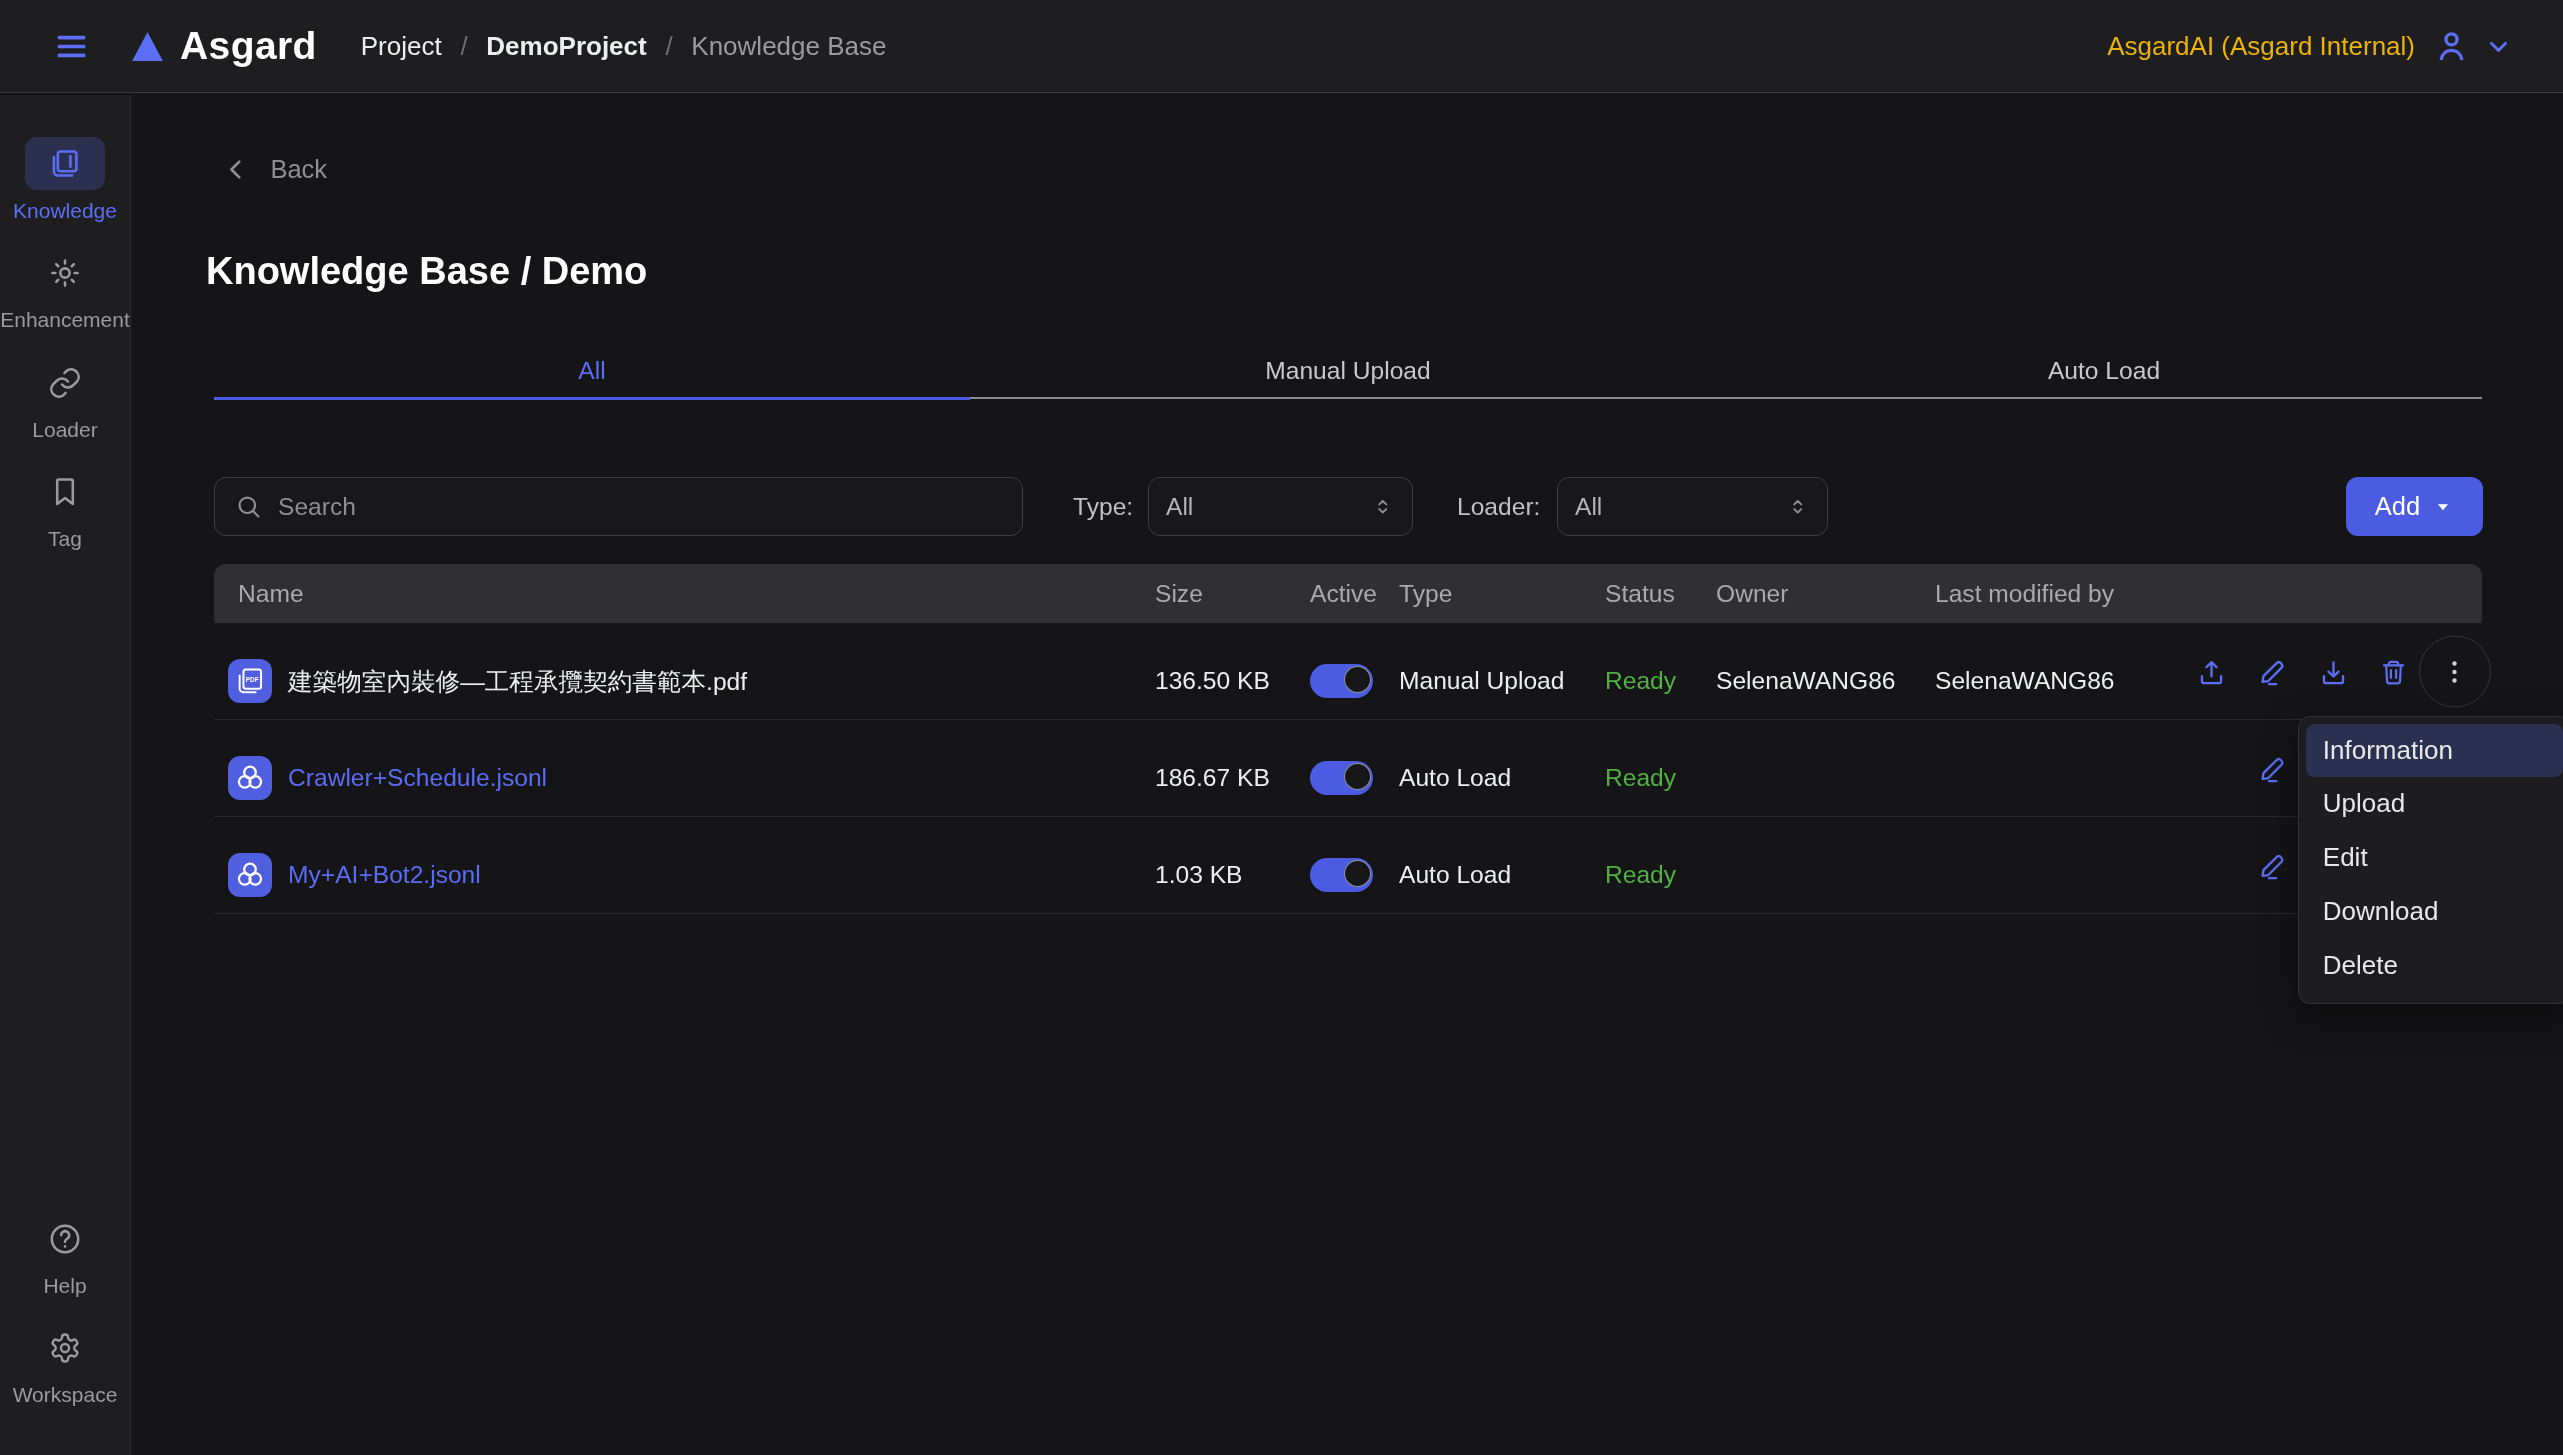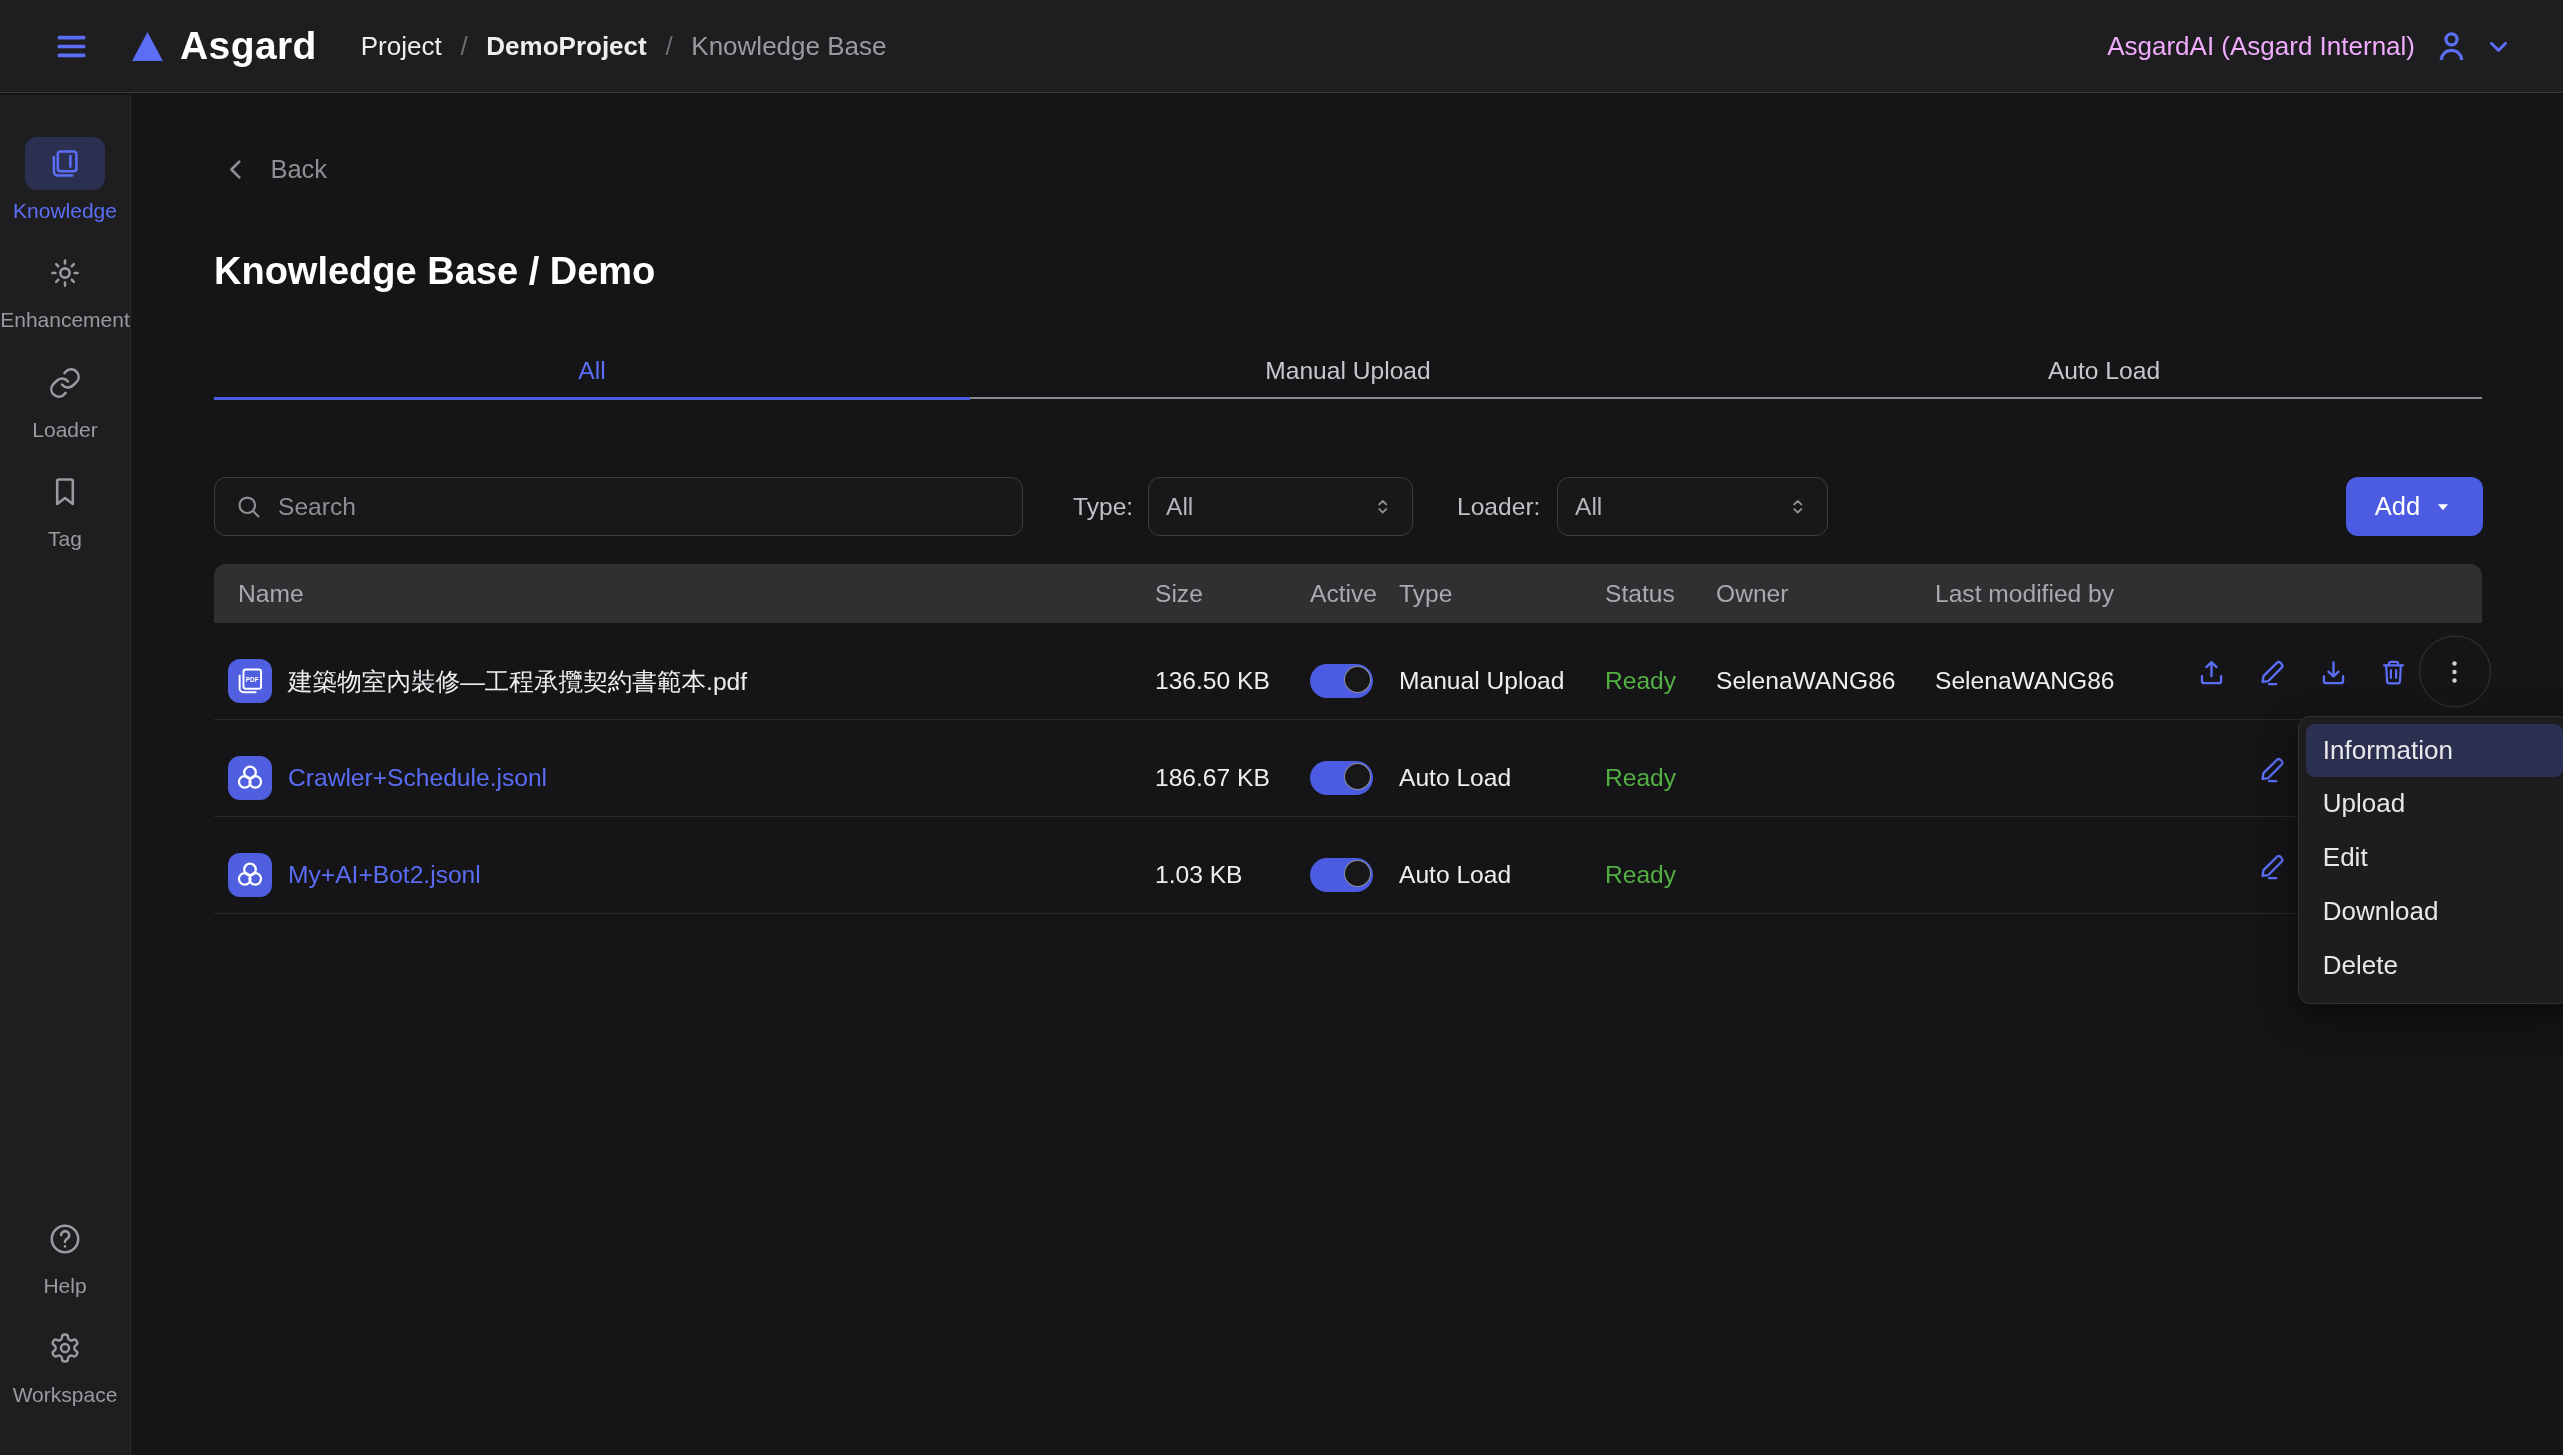--- a/index.html
+++ b/index.html
@@ -19,41 +19,41 @@
   .hamburger svg{width:39px;height:39px;}
   .logo{display:flex;align-items:center;gap:12px;margin-right:44px;}
   .logo .tri svg{width:41px;height:41px;color:var(--accent-light);}
   .logo-text{font-size:39px;font-weight:600;color:#fff;letter-spacing:0.4px;}
   .breadcrumb{display:flex;align-items:center;gap:18.7px;font-size:26px;}
   .crumb{color:var(--white);cursor:pointer;}
   .crumb.b{font-weight:700;}
   .crumb.current{color:#9a9a9f;cursor:default;}
   .crumb-sep{color:#6e6e73;}
   .header-right{margin-left:auto;display:flex;align-items:center;gap:17px;}
-  .account-label{color:#f0abfc;font-size:26px;}
+  .account-label{color:#eab308;font-size:26px;}
   .account-btn{display:flex;align-items:center;gap:12px;background:none;border:none;cursor:pointer;color:var(--accent-light);}
   .account-btn .person svg{width:39px;height:39px;}
   .account-btn .chev svg{width:31px;height:31px;}
 
   
   .sidebar{position:absolute;left:0;top:95px;width:131px;height:1361px;background:var(--hdr);border-right:1.7px solid #2c2c2f;display:flex;flex-direction:column;align-items:center;z-index:4;}
   .side-nav{display:flex;flex-direction:column;align-items:center;margin-top:42px;gap:24px;}
   .side-footer{margin-top:auto;display:flex;flex-direction:column;align-items:center;gap:24px;padding-bottom:49px;}
   .side-item{display:flex;flex-direction:column;align-items:center;cursor:pointer;}
   .side-tile{width:80px;height:53px;border-radius:12px;display:flex;align-items:center;justify-content:center;color:#9a9a9f;}
   .side-tile svg{width:36px;height:36px;}
   .side-item.active .side-tile{background:var(--tile);color:var(--accent-light);}
   .side-label{margin-top:8.5px;font-size:21px;color:#9a9a9f;}
   .side-item.active .side-label{color:var(--accent-light);}
 
   
   .back{position:absolute;left:223px;top:155px;display:flex;align-items:center;gap:20.4px;cursor:pointer;z-index:1;}
   .back .icon svg{width:27px;height:27px;color:#8e8e93;}
   .back-label{font-size:25.5px;color:#8e8e93;}
-  .page-title{position:absolute;left:214px;top:250px;font-size:38px;font-weight:700;color:#fff;z-index:1;}
+  .page-title{position:absolute;left:206px;top:250px;font-size:38px;font-weight:700;color:#fff;z-index:1;}
 
   .tabs{position:absolute;left:214px;top:345px;width:2268px;height:54px;display:flex;border-bottom:2.5px solid #8a8a8f;z-index:1;}
   .tab{flex:1;display:flex;align-items:center;justify-content:center;font-size:24.6px;color:var(--lightgray);cursor:pointer;position:relative;}
   .tab.active{color:var(--accent-light);}
   .tab.active::after{content:'';position:absolute;left:0;right:0;bottom:-2.5px;height:2.5px;background:var(--accent);}
 
   .filters{position:absolute;left:0;top:477px;width:2563px;height:59px;z-index:1;}
   .search-box{position:absolute;left:214px;top:0;width:809px;height:59px;border:1.7px solid #3e3e42;border-radius:12px;background:#18181a;display:flex;align-items:center;padding:0 18.7px;gap:15.3px;}
   .search-box .icon svg{width:29px;height:29px;color:#8e8e93;}
   .search-input{flex:1;background:transparent;border:none;outline:none;color:var(--white);font-size:24.6px;font-family:inherit;}

